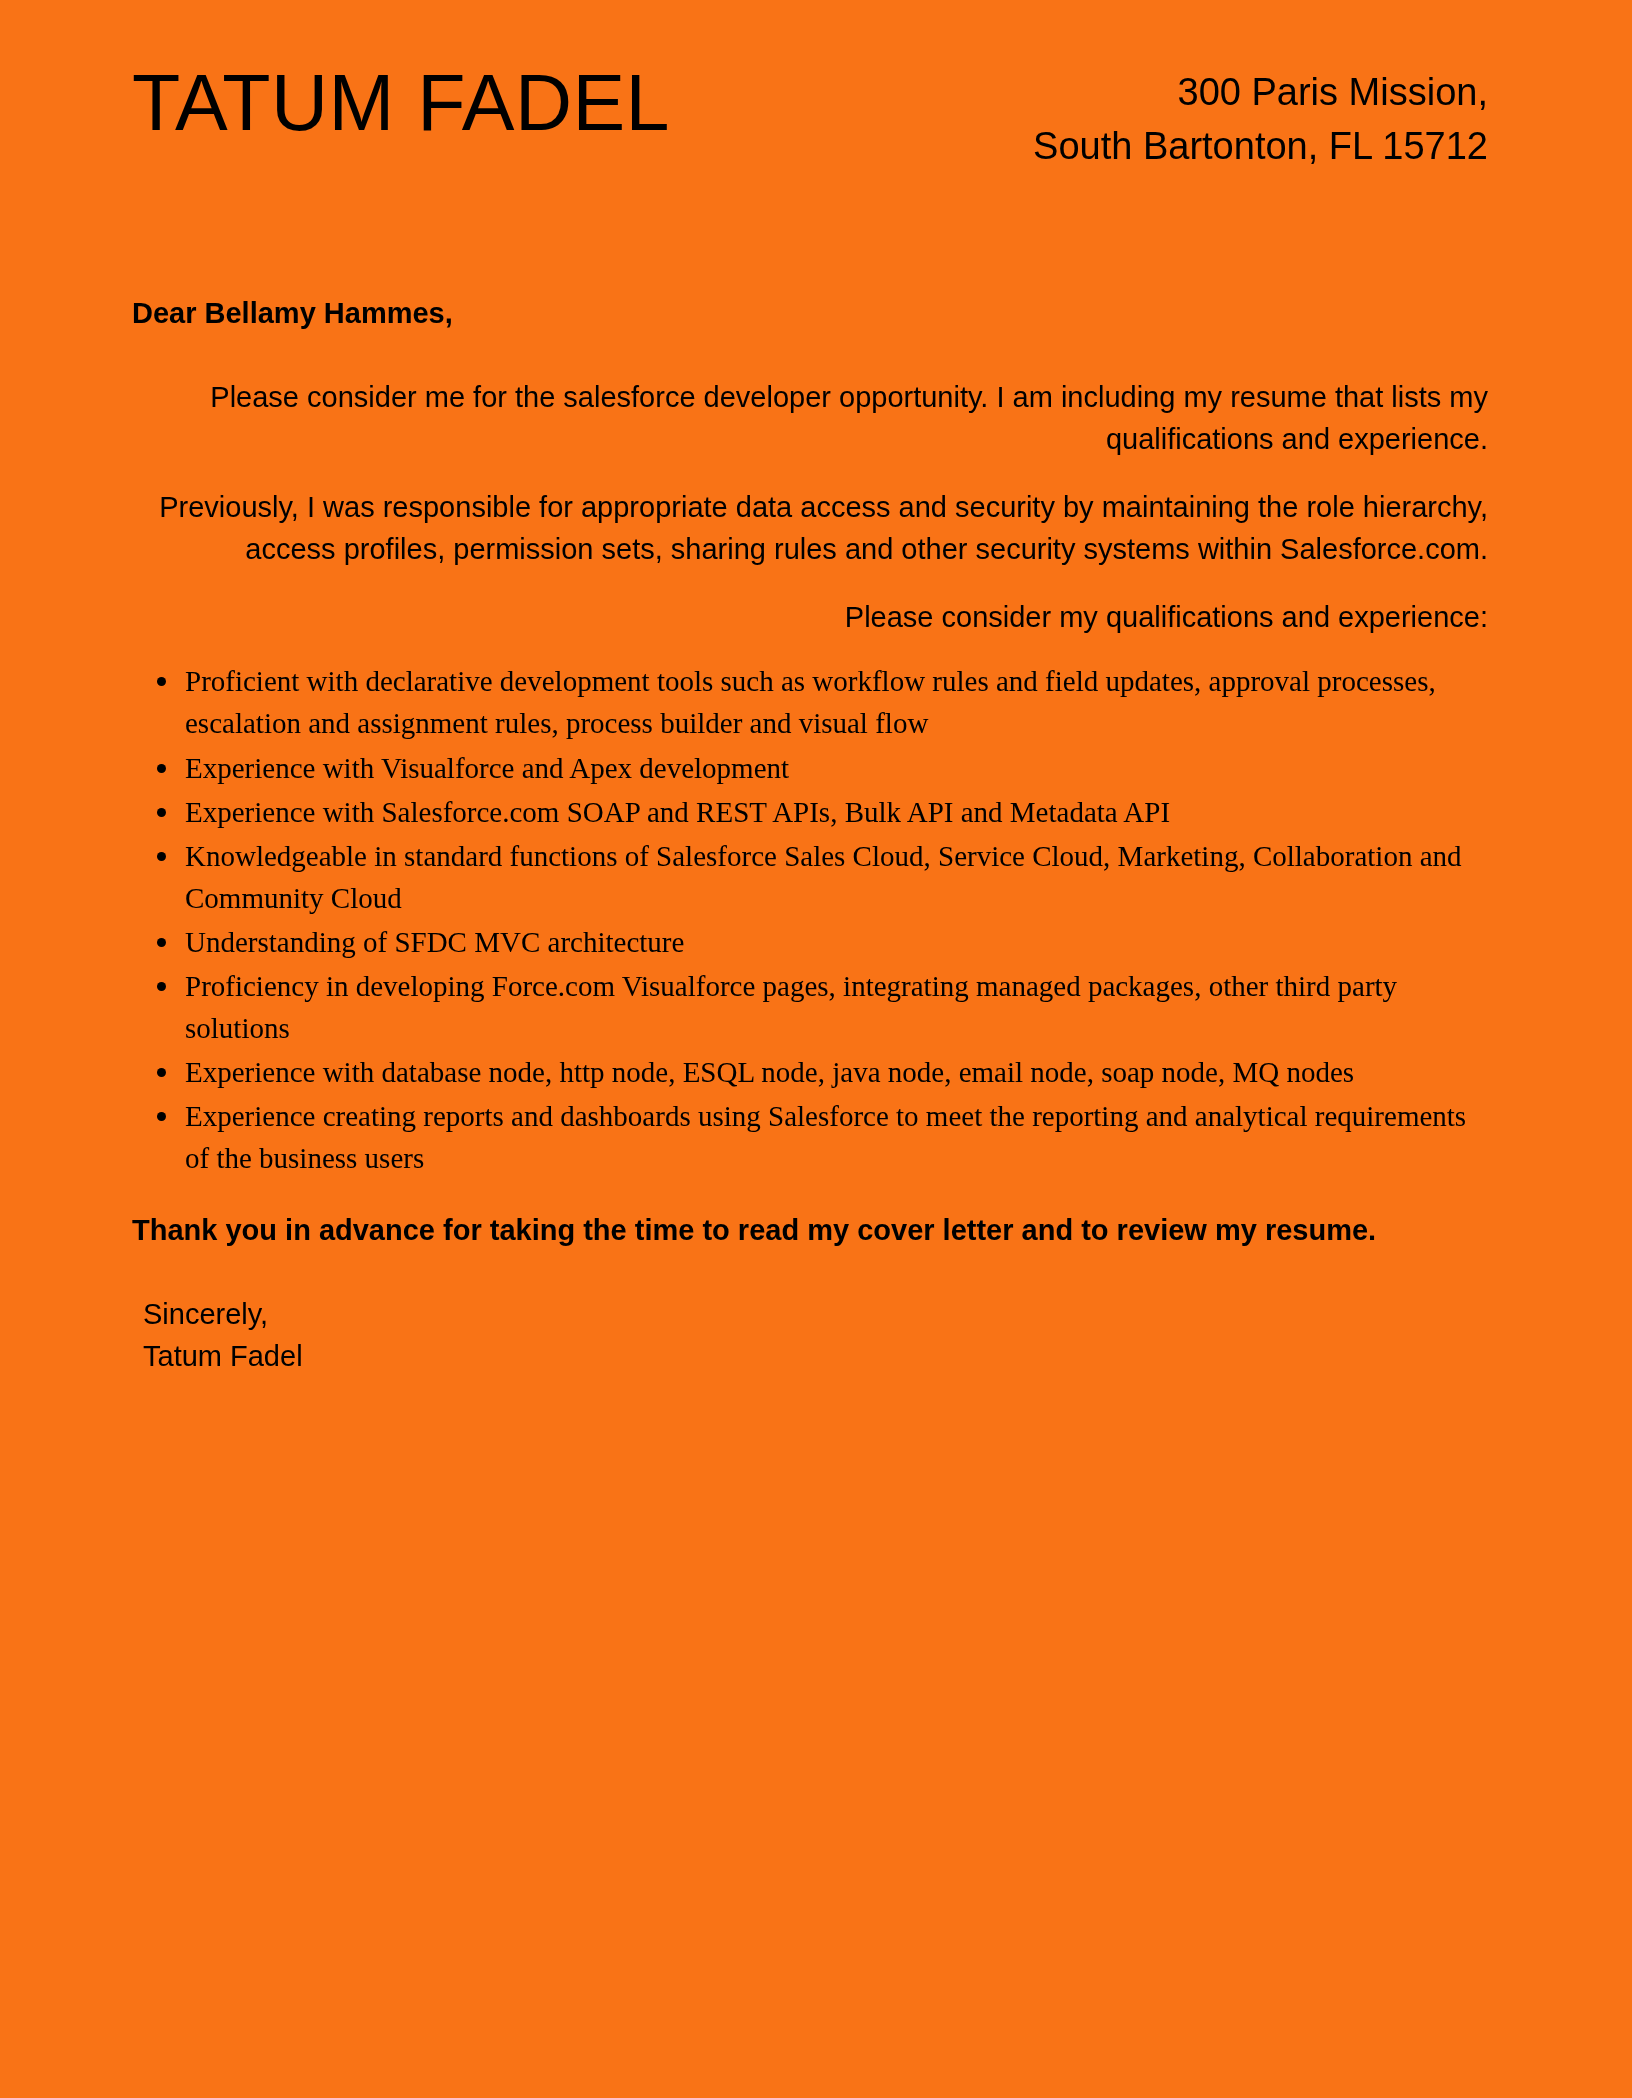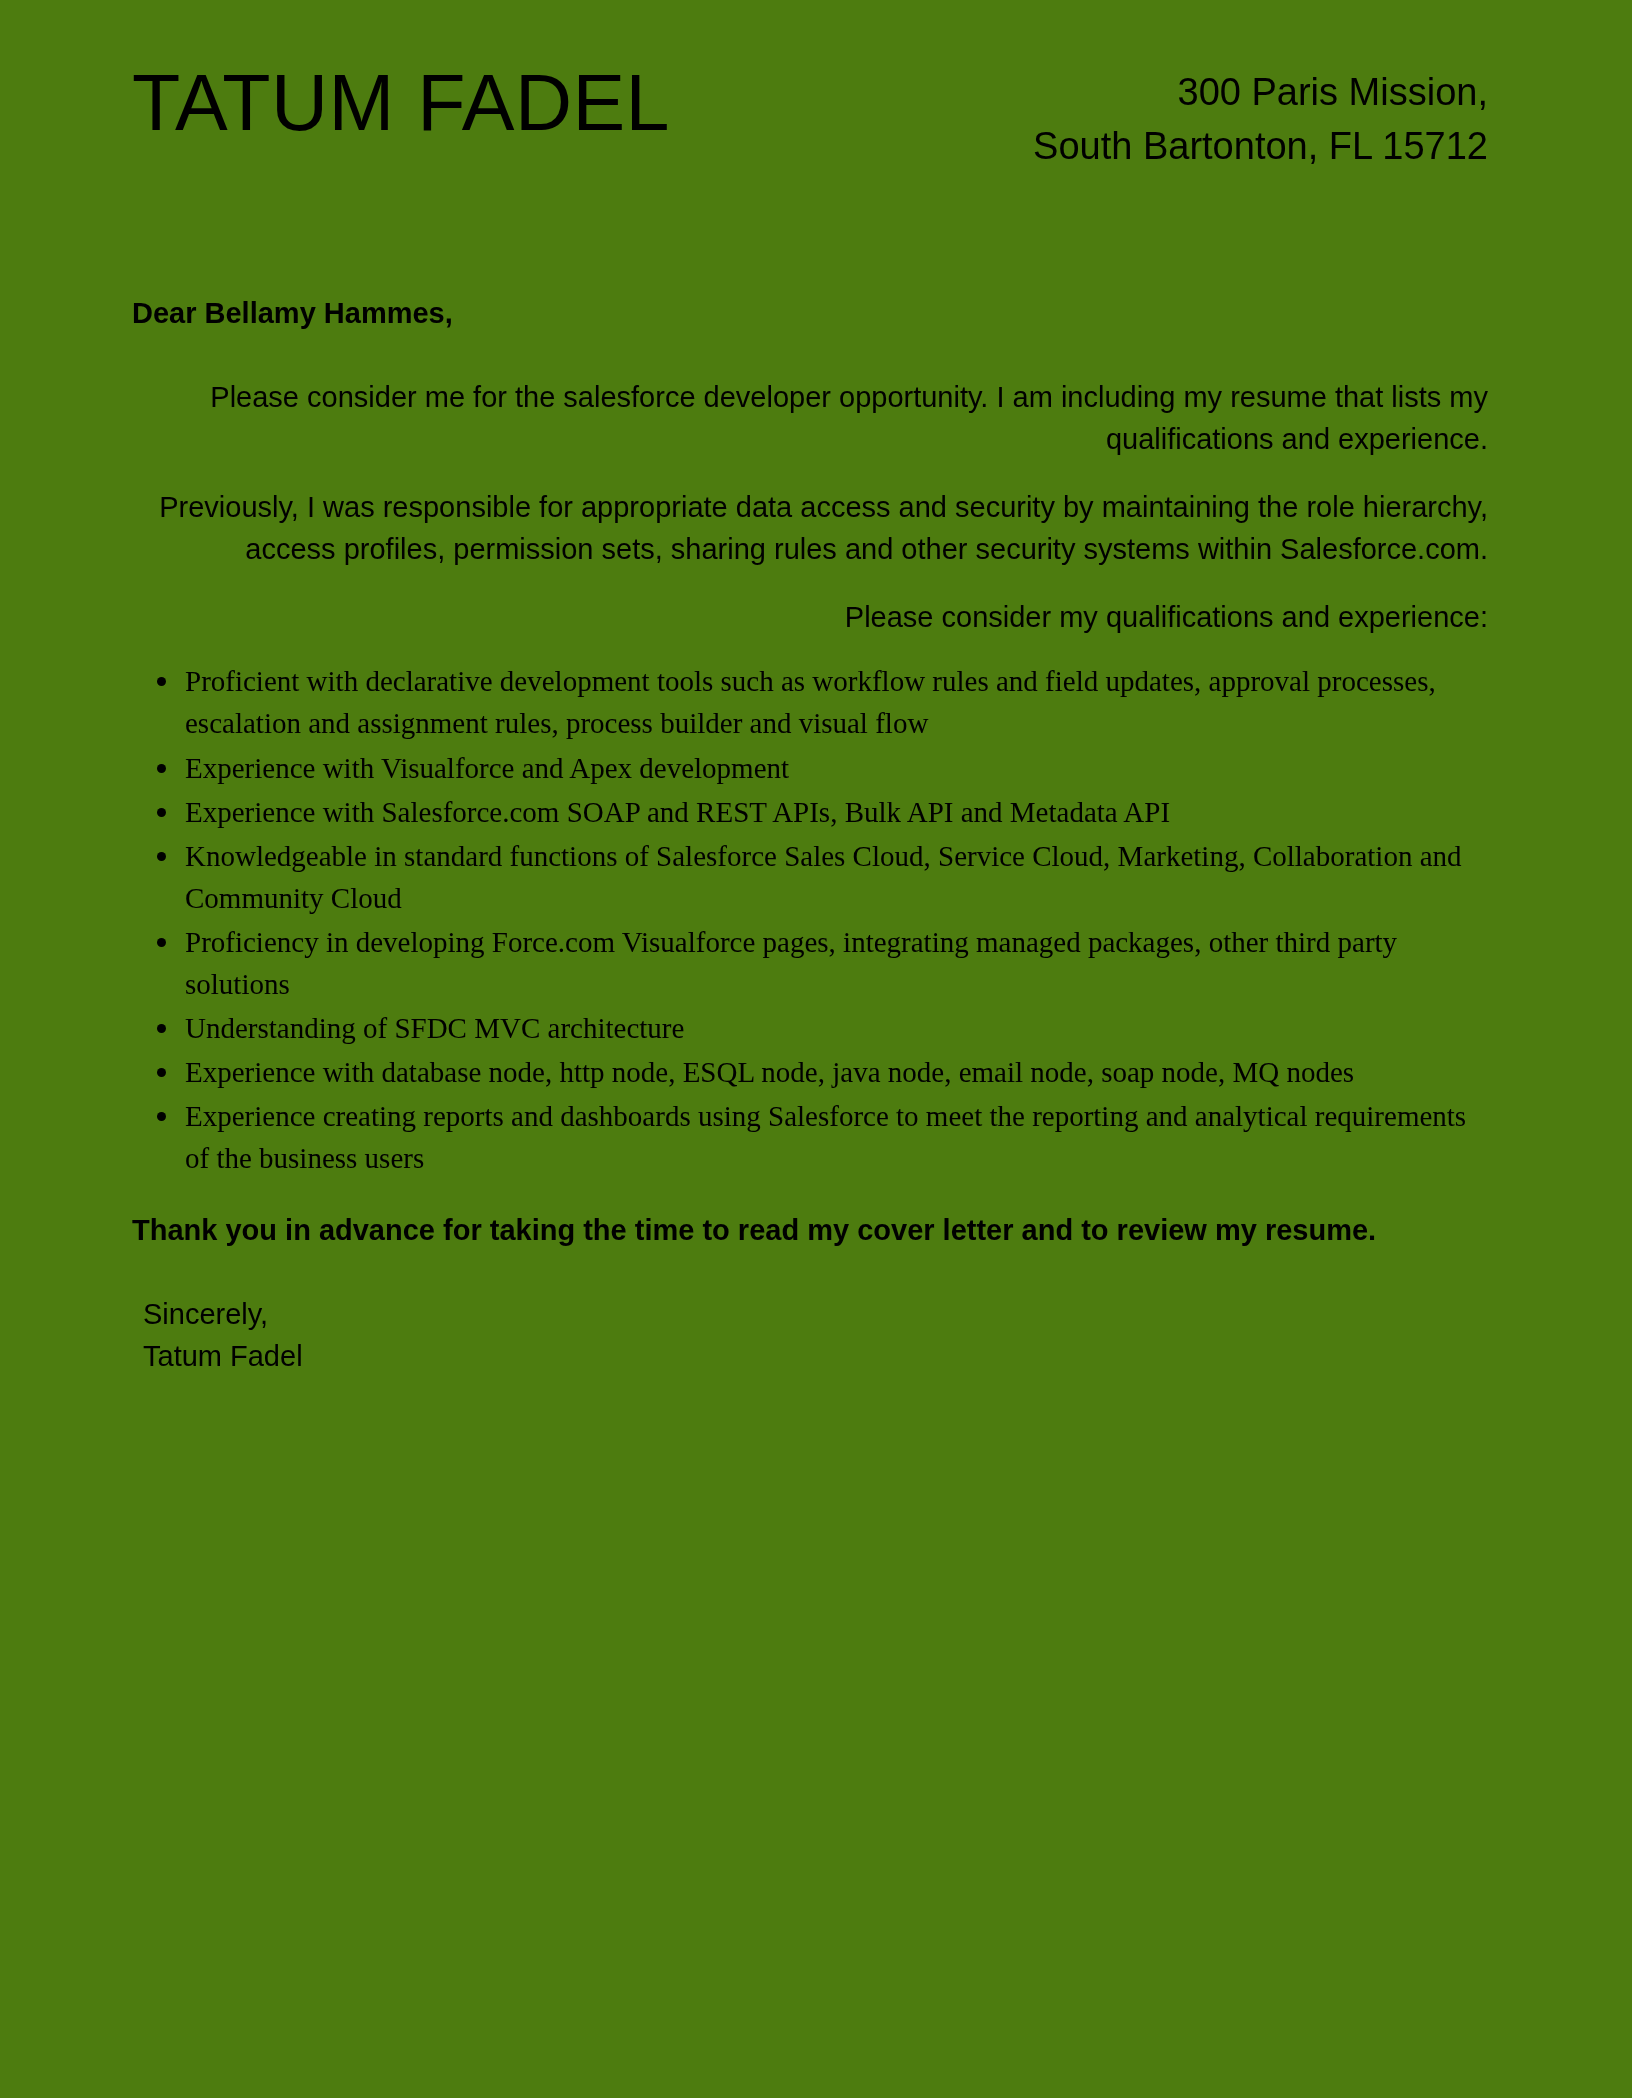--- a/index.html
+++ b/index.html
@@ -5,21 +5,21 @@
   html, body {
     margin: 0;
     padding: 0;
     background: #ffffff;
   }
 
   .page {
     position: relative;
     width: 1632px;
     height: 2098px;
-    background: #4d7c0f;
+    background: #f97316;
     margin: 0 auto;
     overflow: hidden;
     font-family: "Liberation Sans", sans-serif;
     color: #000000;
     -webkit-font-smoothing: antialiased;
   }
 
   
   .header {
     position: absolute;
@@ -158,22 +158,22 @@
 
     <p class="para">Previously, I was responsible for appropriate data access and security by maintaining the role hierarchy, access profiles, permission sets, sharing rules and other security systems within Salesforce.com.</p>
 
     <p class="para lead-in">Please consider my qualifications and experience:</p>
 
     <ul class="qualifications-list">
       <li>Proficient with declarative development tools such as workflow rules and field updates, approval processes, escalation and assignment rules, process builder and visual flow</li>
       <li>Experience with Visualforce and Apex development</li>
       <li>Experience with Salesforce.com SOAP and REST APIs, Bulk API and Metadata API</li>
       <li>Knowledgeable in standard functions of Salesforce Sales Cloud, Service Cloud, Marketing, Collaboration and Community Cloud</li>
+      <li>Understanding of SFDC MVC architecture</li>
       <li>Proficiency in developing Force.com Visualforce pages, integrating managed packages, other third party solutions</li>
-      <li>Understanding of SFDC MVC architecture</li>
       <li>Experience with database node, http node, ESQL node, java node, email node, soap node, MQ nodes</li>
       <li>Experience creating reports and dashboards using Salesforce to meet the reporting and analytical requirements of the business users</li>
     </ul>
 
     <p class="closing-thanks">Thank you in advance for taking the time to read my cover letter and to review my resume.</p>
 
     <div class="signoff">
       <span class="signoff-line">Sincerely,</span>
       <span class="signoff-line">Tatum Fadel</span>
     </div>

